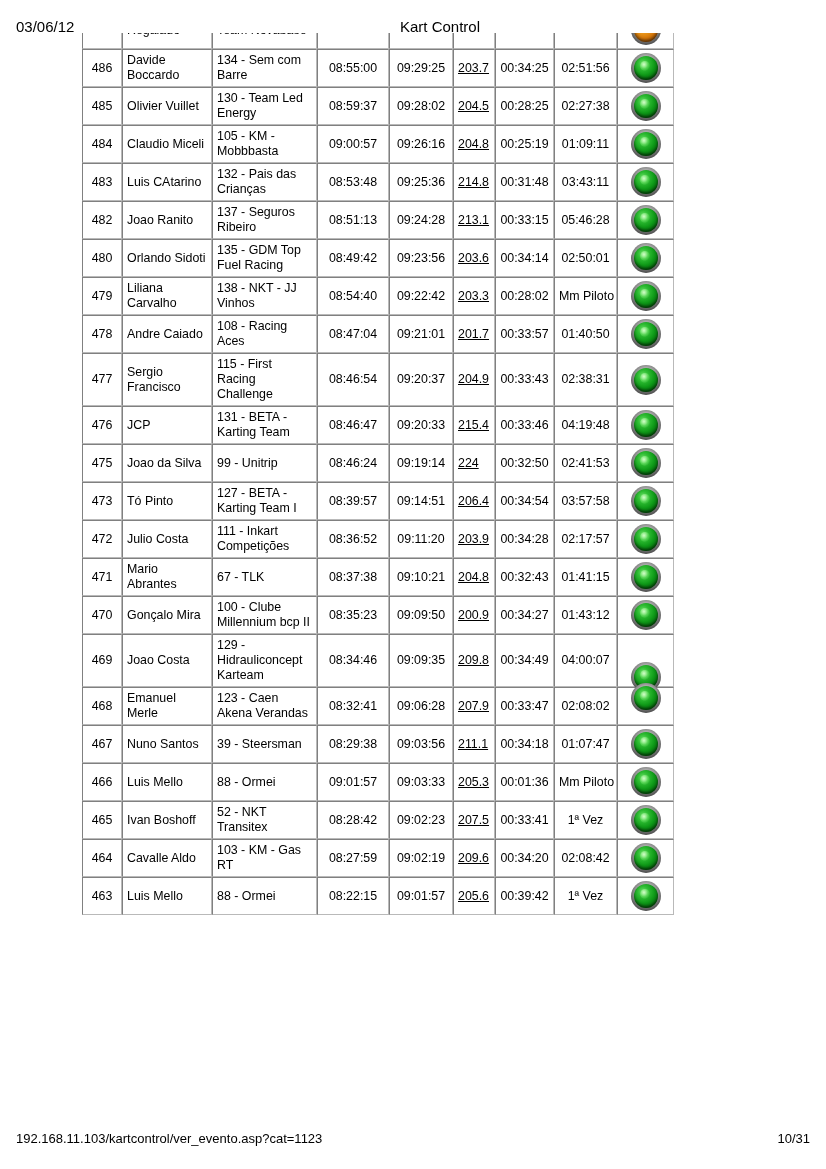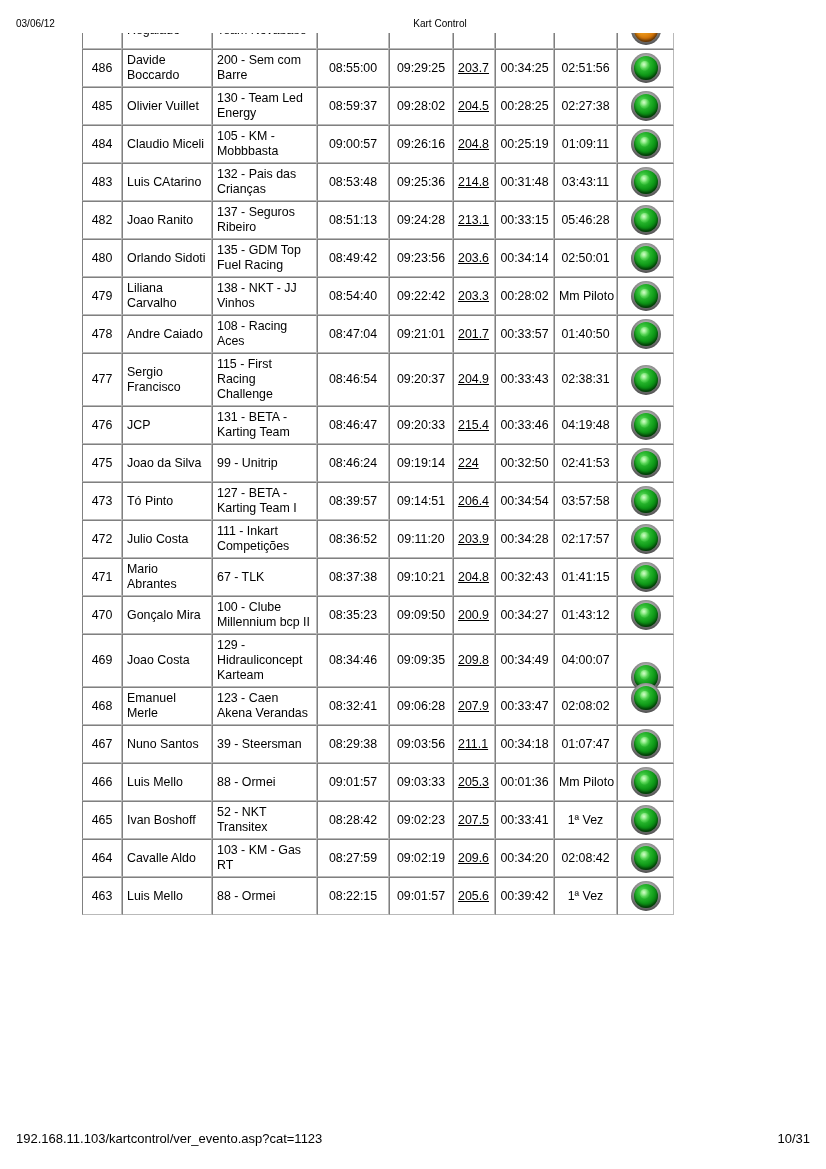--- a/index.html
+++ b/index.html
@@ -13,21 +13,21 @@
     font-family: "Liberation Sans", sans-serif;
     overflow: hidden;
     color: #000;
   }
 
   
   .print-header {
     position: absolute;
     top: 18px; left: 0; right: 0;
     height: 16px;
-    font-size: 10px;
+    font-size: 15px;
     color: #000;
   }
   .print-header .ph-date {
     position: absolute; left: 16px; top: 0;
     white-space: nowrap;
   }
   .print-header .ph-title {
     position: absolute; left: 16px; right: 0; top: 0;
     text-align: center;
     white-space: nowrap;
@@ -187,21 +187,21 @@
             <td class="t1"></td>
             <td class="t2"></td>
             <td class="spd"></td>
             <td class="dur"></td>
             <td class="best"></td>
             <td class="stat"><span class="lamp orange"><span class="bulb"></span></span></td>
           </tr>
           <tr>
             <td class="num">486</td>
             <td class="name">Davide Boccardo</td>
-            <td class="team">200 -  Sem com Barre</td>
+            <td class="team">134 -  Sem com Barre</td>
             <td class="t1">08:55:00</td>
             <td class="t2">09:29:25</td>
             <td class="spd">203.7</td>
             <td class="dur">00:34:25</td>
             <td class="best">02:51:56</td>
             <td class="stat"><span class="lamp green"><span class="bulb"></span></span></td>
           </tr>
           <tr>
             <td class="num">485</td>
             <td class="name">Olivier Vuillet</td>

